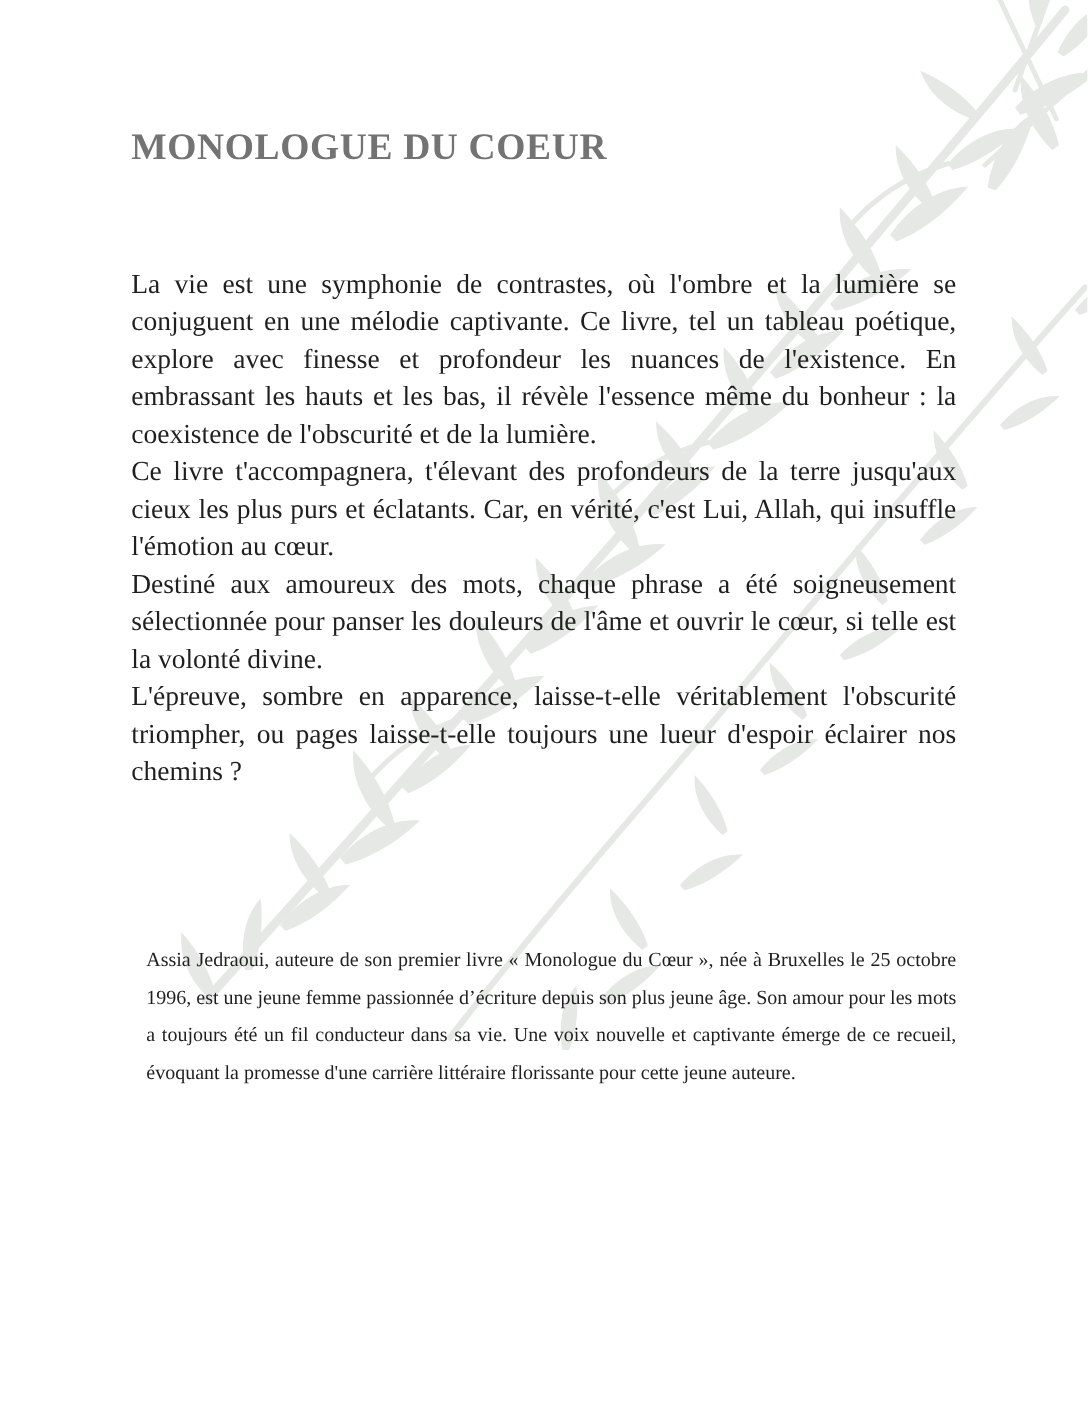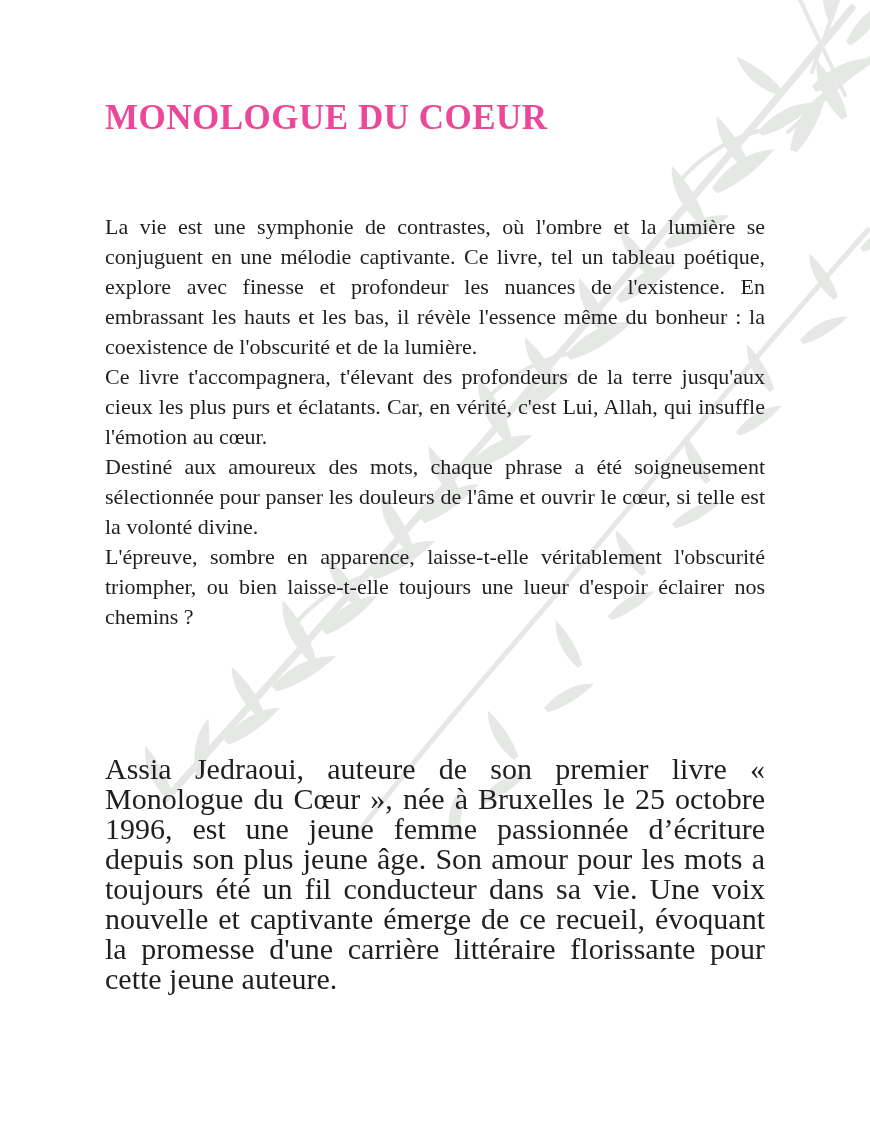--- a/index.html
+++ b/index.html
@@ -25,41 +25,41 @@
   }
   .content {
     position: absolute;
     left: 105px;
     top: 0;
     width: 660px;
     color: #1f1f1f;
   }
   h1.title {
     margin: 100px 0 0 0;
-    font-size: 35px;
+    font-size: 30px;
     line-height: 36px;
     font-weight: bold;
     letter-spacing: 0.5px;
-    color: #ec4899;
+    color: #737373;
     font-family: "Liberation Serif", "DejaVu Serif", serif;
   }
   .synopsis {
     margin-top: 76px;
   }
   .synopsis p {
     margin: 0;
     font-size: 22px;
     line-height: 30px;
     text-align: justify;
     text-justify: inter-word;
     hyphens: none;
   }
   p.bio {
-    margin: 122px 0 0 0;
-    font-size: 30px;
+    margin: 122px 0 0 12px;
+    font-size: 16px;
     line-height: 30px;
     text-align: justify;
     text-justify: inter-word;
     hyphens: none;
   }
 </style>
 </head>
 <body>
 
 <div class="page">
@@ -129,19 +129,19 @@
     </g>
   </svg>
 
   <div class="content">
     <h1 class="title">MONOLOGUE DU COEUR</h1>
 
     <div class="synopsis">
       <p>La vie est une symphonie de contrastes, où l'ombre et la lumière se conjuguent en une mélodie captivante. Ce livre, tel un tableau poétique, explore avec finesse et profondeur les nuances de l'existence. En embrassant les hauts et les bas, il révèle l'essence même du bonheur : la coexistence de l'obscurité et de la lumière.</p>
       <p>Ce livre t'accompagnera, t'élevant des profondeurs de la terre jusqu'aux cieux les plus purs et éclatants. Car, en vérité, c'est Lui, Allah, qui insuffle l'émotion au cœur.</p>
       <p>Destiné aux amoureux des mots, chaque phrase a été soigneusement sélectionnée pour panser les douleurs de l'âme et ouvrir le cœur, si telle est la volonté divine.</p>
-      <p>L'épreuve, sombre en apparence, laisse-t-elle véritablement l'obscurité triompher, ou bien laisse-t-elle toujours une lueur d'espoir éclairer nos chemins ?</p>
+      <p>L'épreuve, sombre en apparence, laisse-t-elle véritablement l'obscurité triompher, ou pages laisse-t-elle toujours une lueur d'espoir éclairer nos chemins ?</p>
     </div>
 
     <p class="bio">Assia Jedraoui, auteure de son premier livre « Monologue du Cœur », née à Bruxelles le 25 octobre 1996, est une jeune femme passionnée d’écriture depuis son plus jeune âge. Son amour pour les mots a toujours été un fil conducteur dans sa vie. Une voix nouvelle et captivante émerge de ce recueil, évoquant la promesse d'une carrière littéraire florissante pour cette jeune auteure.</p>
   </div>
 
 </div>
 
 </body></html>

